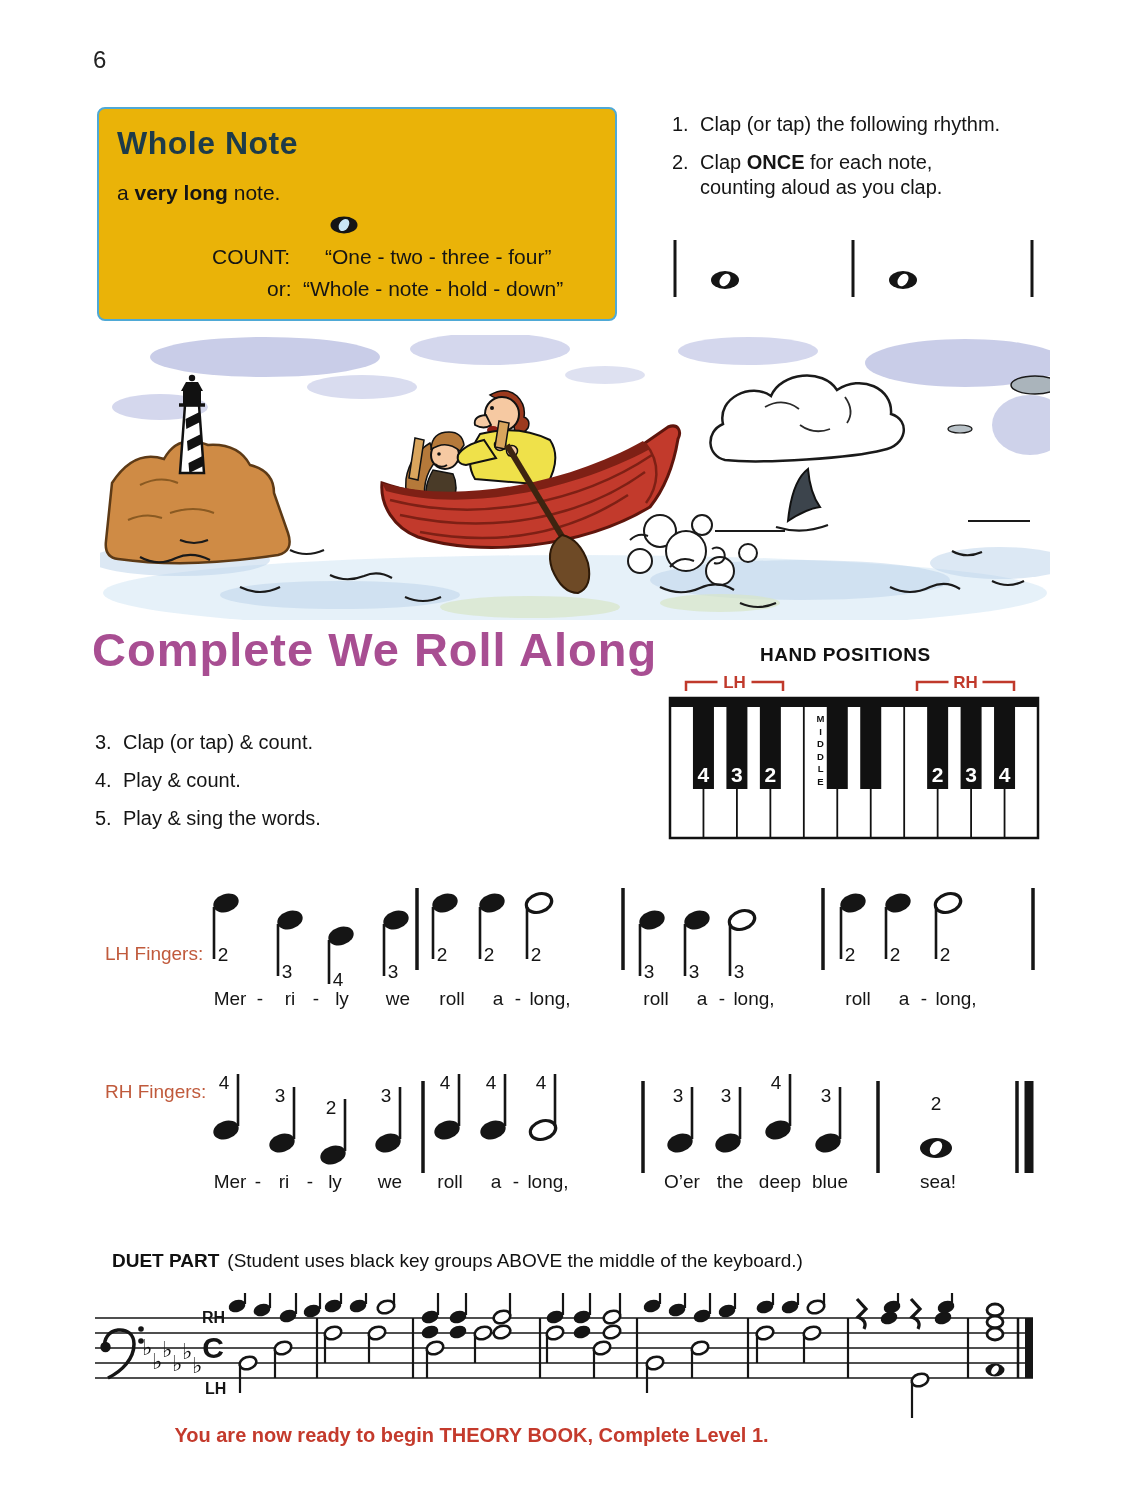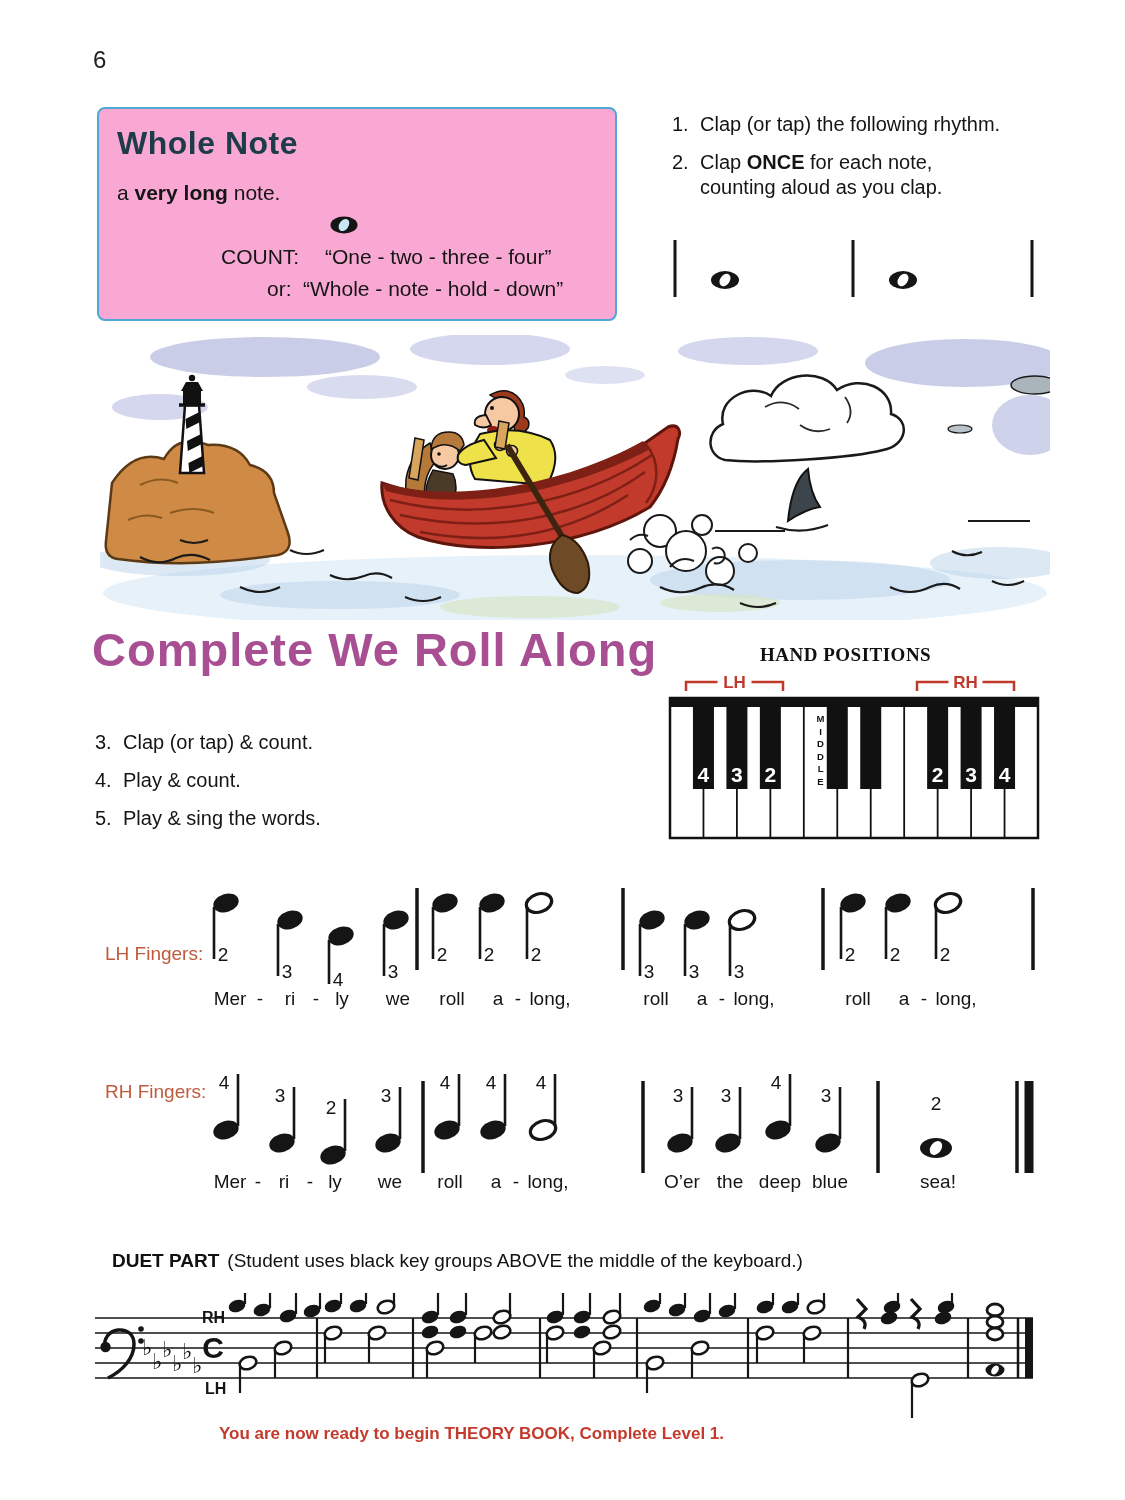--- a/index.html
+++ b/index.html
@@ -1,47 +1,47 @@
 <!DOCTYPE html>
 <html><head>
 <meta charset="utf-8">
 <style>
   html,body{margin:0;padding:0;background:#e8e8e8;}
   .page{position:relative;width:1125px;height:1500px;background:#ffffff;overflow:hidden;
         font-family:"Liberation Sans",sans-serif;color:#151515;margin:0 auto;}
   .abs{position:absolute;}
   .page-num{font-size:24px;color:#222;}
-  .blue-box{background:#f9a8d4;border:2px solid #4fa9d6;border-radius:8px;width:516px;height:210px;}
+  .blue-box{background:#eab308;border:2px solid #4fa9d6;border-radius:8px;width:516px;height:210px;}
   .box-title{font-size:32px;font-weight:bold;letter-spacing:.5px;}
   .box-desc{font-size:21px;text-align:center;}
   .box-line{font-size:21px;}
   .num-item{display:flex;font-size:20px;line-height:1.25;}
   .num-item .n{width:28px;flex:0 0 28px;}
   .song-title{font-size:47px;font-weight:bold;letter-spacing:1px;}
-  .hp-title{font-size:19px;font-weight:bold;letter-spacing:.5px;color:#111;font-family:Liberation Serif, serif;}
+  .hp-title{font-size:19px;font-weight:bold;letter-spacing:.5px;color:#111;}
   .duet-heading{font-size:19px;color:#111;}
   .duet-heading b{margin-right:8px;margin-left:24px;}
-  .footer{width:943px;text-align:center;font-size:17px;font-weight:bold;}
+  .footer{width:943px;text-align:center;font-size:20px;font-weight:bold;}
   svg text{font-family:"Liberation Sans","DejaVu Sans",sans-serif;}
 </style>
 </head>
 <body>
 
 <div class="page">
 
   <div class="abs page-num" style="left:93px;top:46px;">6</div>
 
   <div class="abs blue-box" style="left:97px;top:107px;">
     <div class="abs box-title" style="left:18px;top:16px;color:#1d3b49;">Whole Note</div>
     <div class="abs box-desc" style="left:18px;top:72px;"><span>a </span><b>very long</b><span> note.</span></div>
     <svg class="abs" style="left:217px;top:100px;" width="56" height="32">
       <ellipse cx="28" cy="16" rx="13.5" ry="8.5" fill="#151515"></ellipse>
       <ellipse cx="28" cy="16" rx="4.6" ry="6.6" fill="#c9e7f5" transform="rotate(35 28 16)"></ellipse>
     </svg>
-    <div class="abs box-line" style="left:122px;top:136px;text-align:center;">COUNT:</div>
+    <div class="abs box-line" style="left:113px;top:136px;text-align:center;">COUNT:</div>
     <div class="abs box-line" style="left:226px;top:136px;">“One  -  two - three - four”</div>
     <div class="abs box-line" style="left:168px;top:168px;">or:</div>
     <div class="abs box-line" style="left:204px;top:168px;">“Whole - note - hold - down”</div>
   </div>
 
   <div class="abs num-item" style="left:672px;top:112px;width:420px;">
     <span class="n">1.</span>
     <span>Clap (or tap) the following rhythm.</span>
   </div>
   <div class="abs num-item" style="left:672px;top:150px;width:420px;">

